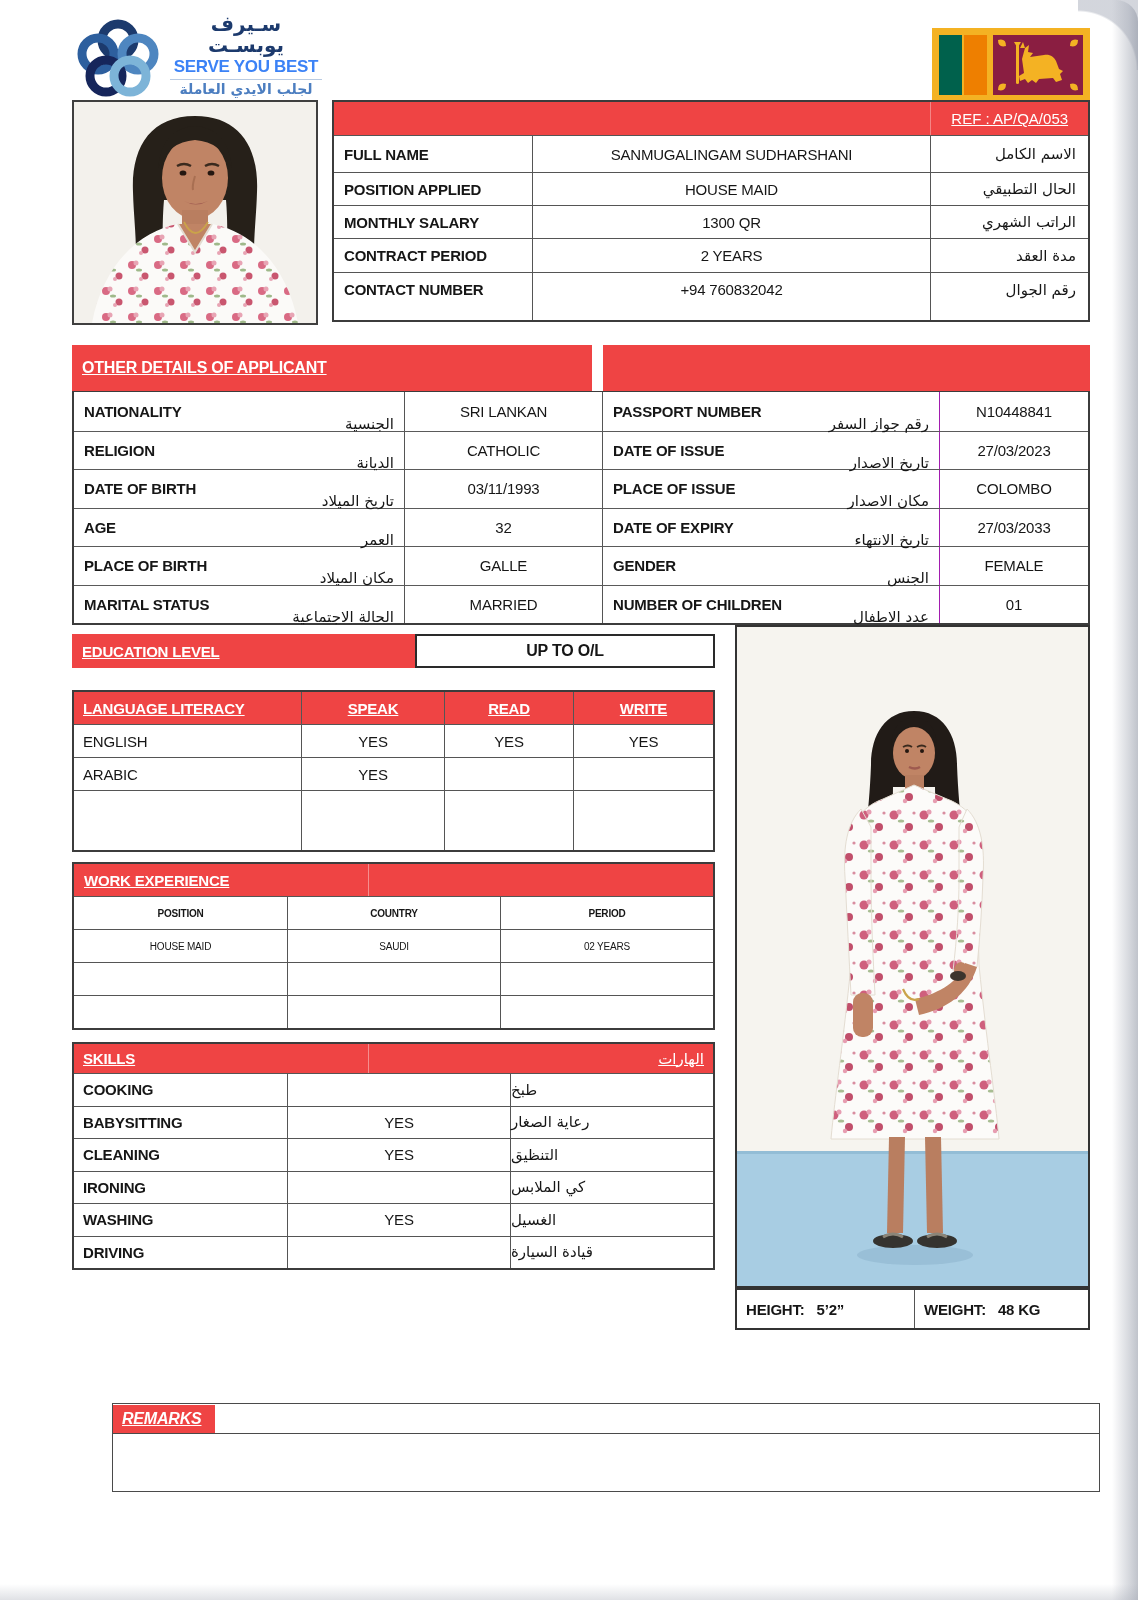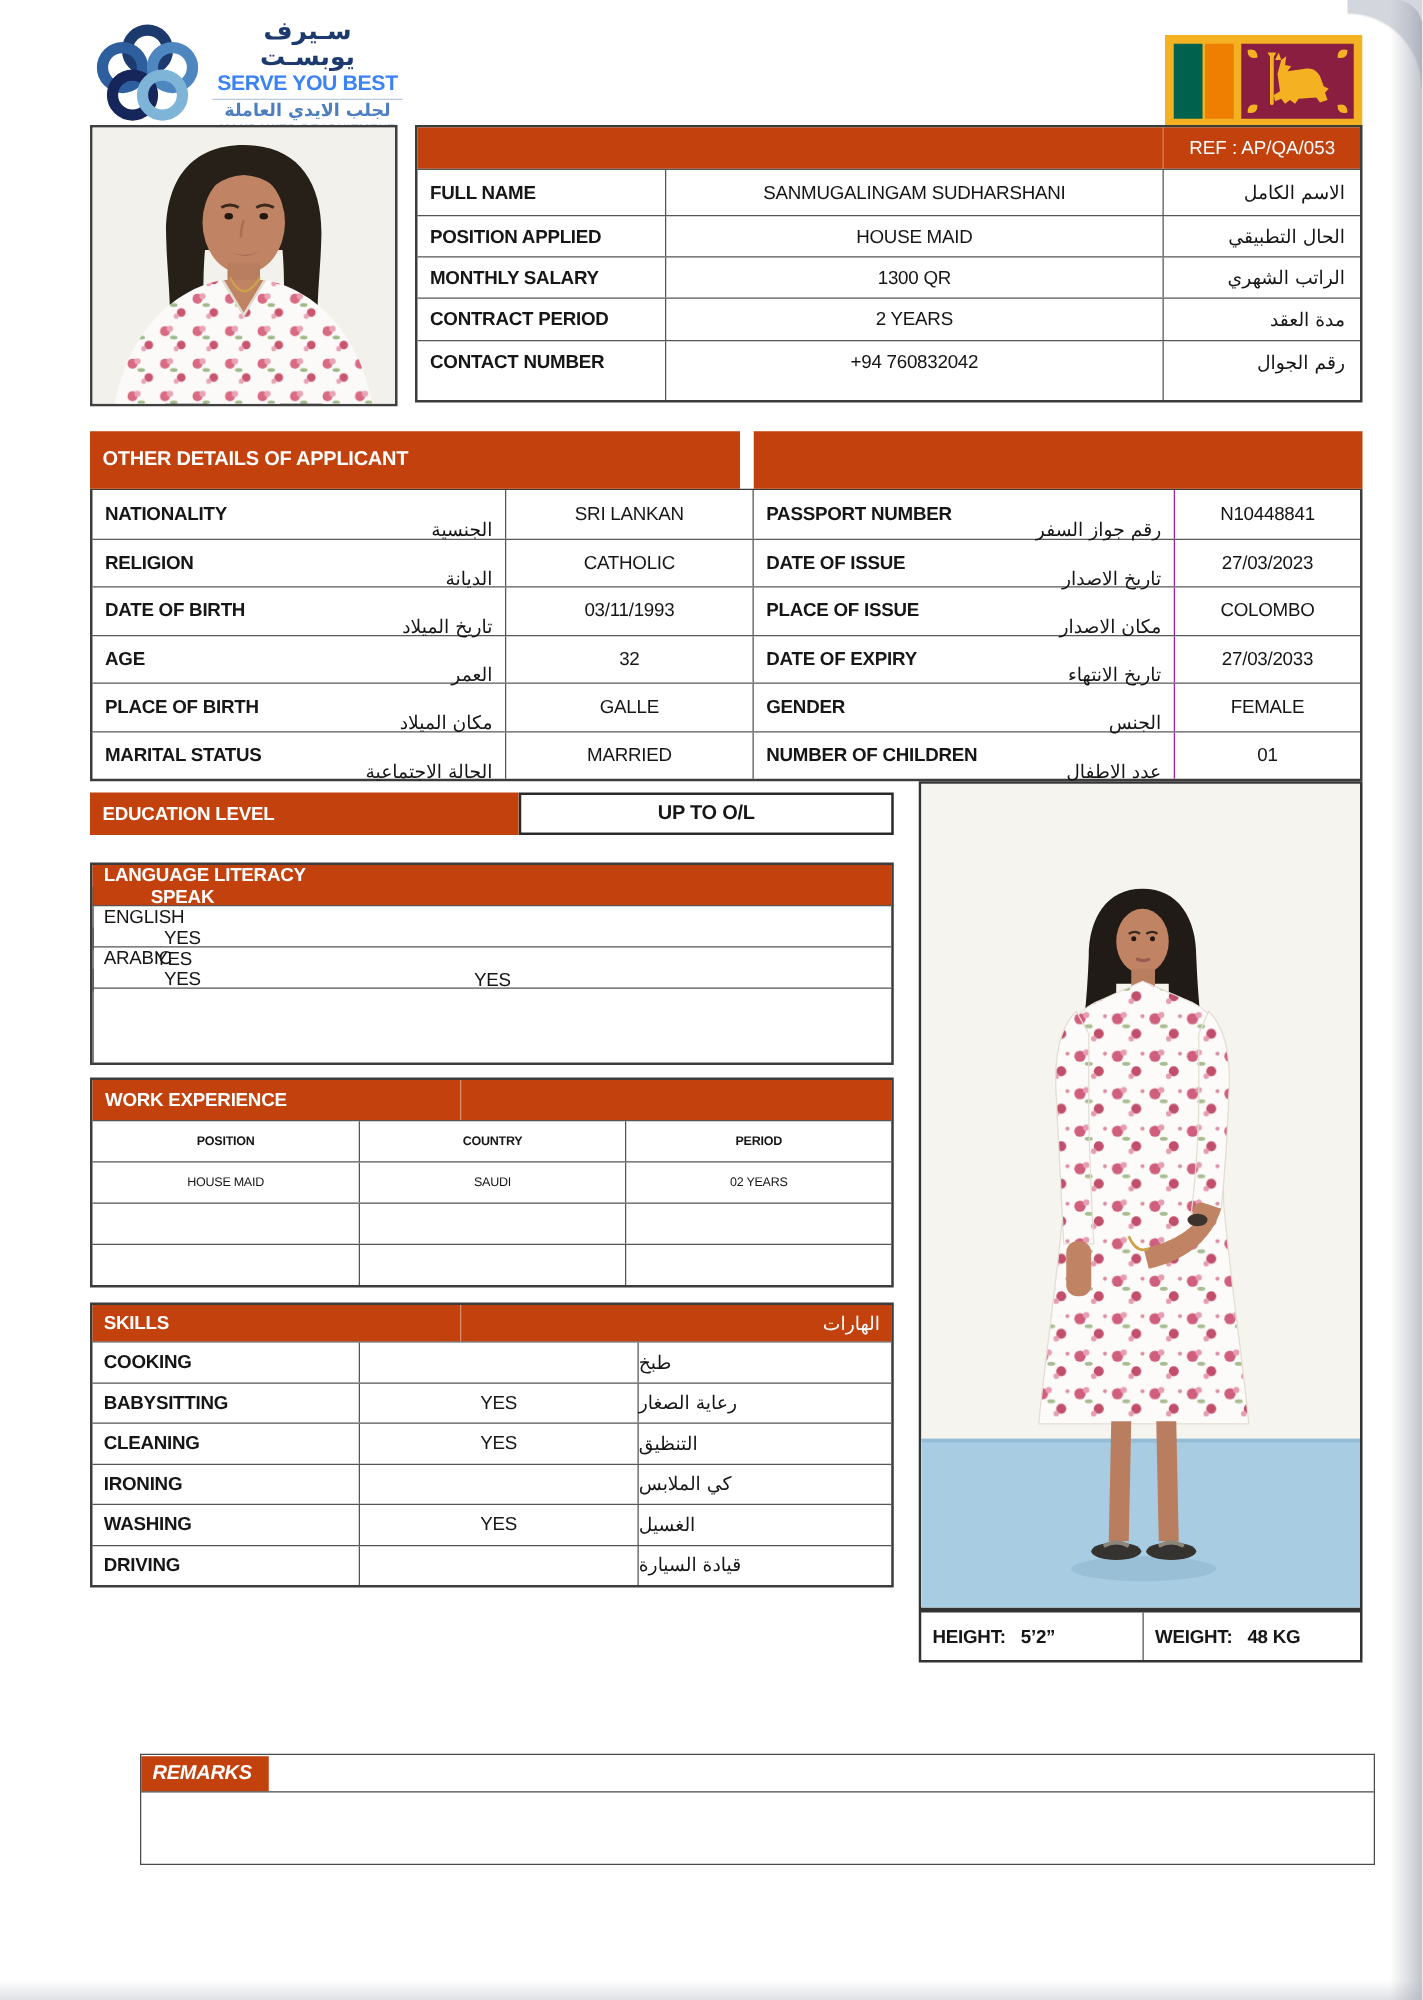--- a/index.html
+++ b/index.html
@@ -20,21 +20,21 @@
     background:radial-gradient(circle at 0% 100%, rgba(0,0,0,0) 58px, rgba(175,180,192,0.55) 60px);
     pointer-events:none;
   }
   .edge-b {
     position:absolute; left:0; bottom:0; width:100%; height:16px; z-index:50;
     background:linear-gradient(180deg, rgba(165,170,182,0) 0%, rgba(165,170,182,0.35) 100%);
     pointer-events:none;
   }
   .abs { position:absolute; }
   .ar { font-family:"DejaVu Sans", sans-serif; direction:rtl; letter-spacing:0; }
-  .navy { background:#c2410c; color:#ffffff; }
+  .navy { background:#ef4444; color:#ffffff;text-decoration:underline; }
 
   
   .logo-wrap { left:74px; top:14px; display:flex; align-items:center; }
   .logo-text { width:152px; margin-left:8px; text-align:center; line-height:1.05; }
   .logo-ar-name { font-family:"DejaVu Sans",sans-serif; direction:rtl; font-size:20px; font-weight:bold; color:#1c3a6d; }
   .logo-en-name { font-size:17px; font-weight:800; color:#3b82f6; letter-spacing:-0.3px; margin-top:2px; }
   .logo-ar-tag  { font-family:"DejaVu Sans",sans-serif; direction:rtl; font-size:14px; font-weight:bold; color:#4c7ec0; margin-top:3px; border-top:1px solid #b9cbe2; padding-top:2px; }
   .logo-en-tag  { font-size:9.5px; font-weight:bold; color:#2d6aa8; letter-spacing:0.6px; margin-top:2px; }
 
   
@@ -78,21 +78,21 @@
   .d-val { font-size:15px; }
 
   
   .edu { left:72px; top:634px; width:643px; display:flex; height:34px; }
   .edu-label { width:343px; display:flex; align-items:center; padding-left:10px; font-size:15px; font-weight:600; }
   .edu-value { width:300px; display:flex; align-items:center; justify-content:center;
                border:2px solid #2a2a2a; font-size:16px; font-weight:bold; background:#fff; }
 
   
   .lang { left:72px; top:690px; width:643px; border:2px solid #3c3c3c; }
-  .lrow { display:flex;flex-direction:column; }
+  .lrow { display:flex; }
   .lrow.hd { height:32px; }
   .lrow.r1, .lrow.r2 { height:33px; border-top:1px solid #555; }
   .lrow.r3 { height:60px; border-top:1px solid #555; }
   .lc0 { width:227px; display:flex; align-items:center; padding-left:9px; font-size:15px; }
   .lc1 { width:143px; } .lc2 { width:129px; } .lc3 { flex:1; }
   .lc1,.lc2,.lc3 { display:flex; align-items:center; justify-content:center; font-size:15px; border-left:1px solid #555; }
   .lrow.hd .lc0 { font-weight:600; }
   .lrow.hd .lc1, .lrow.hd .lc2, .lrow.hd .lc3 { font-weight:600; }
 
   

